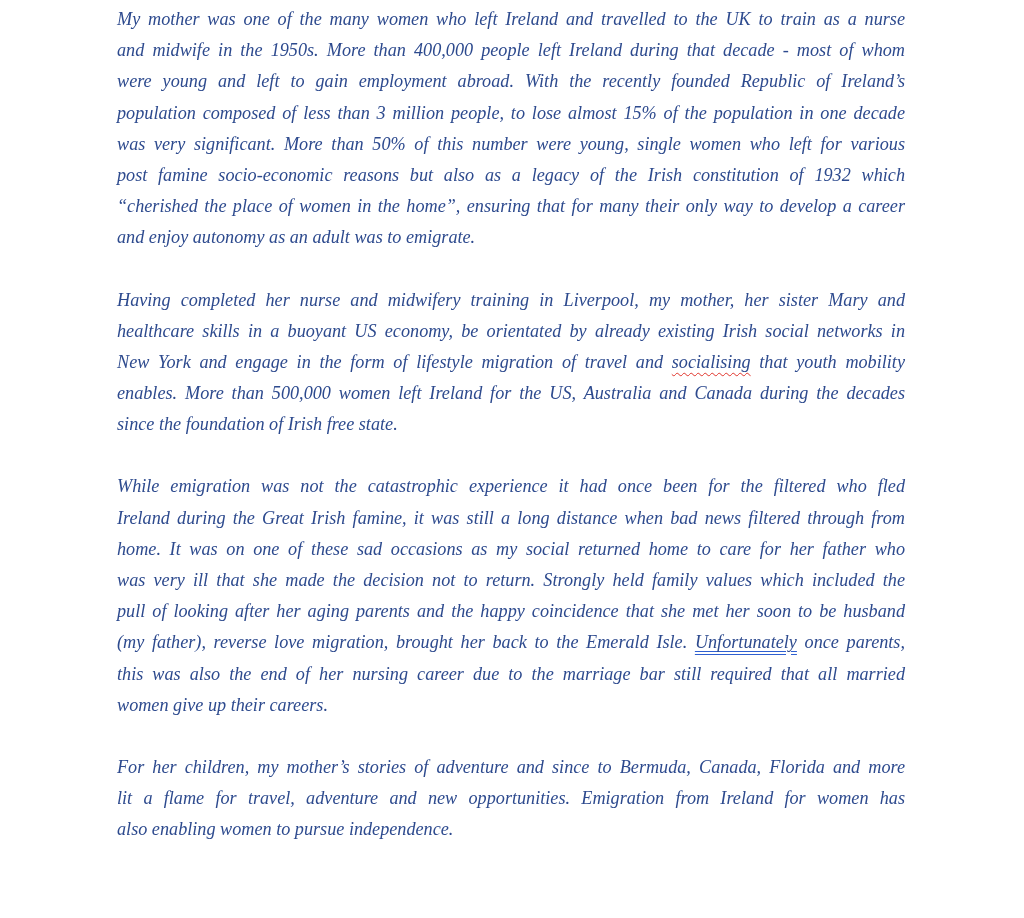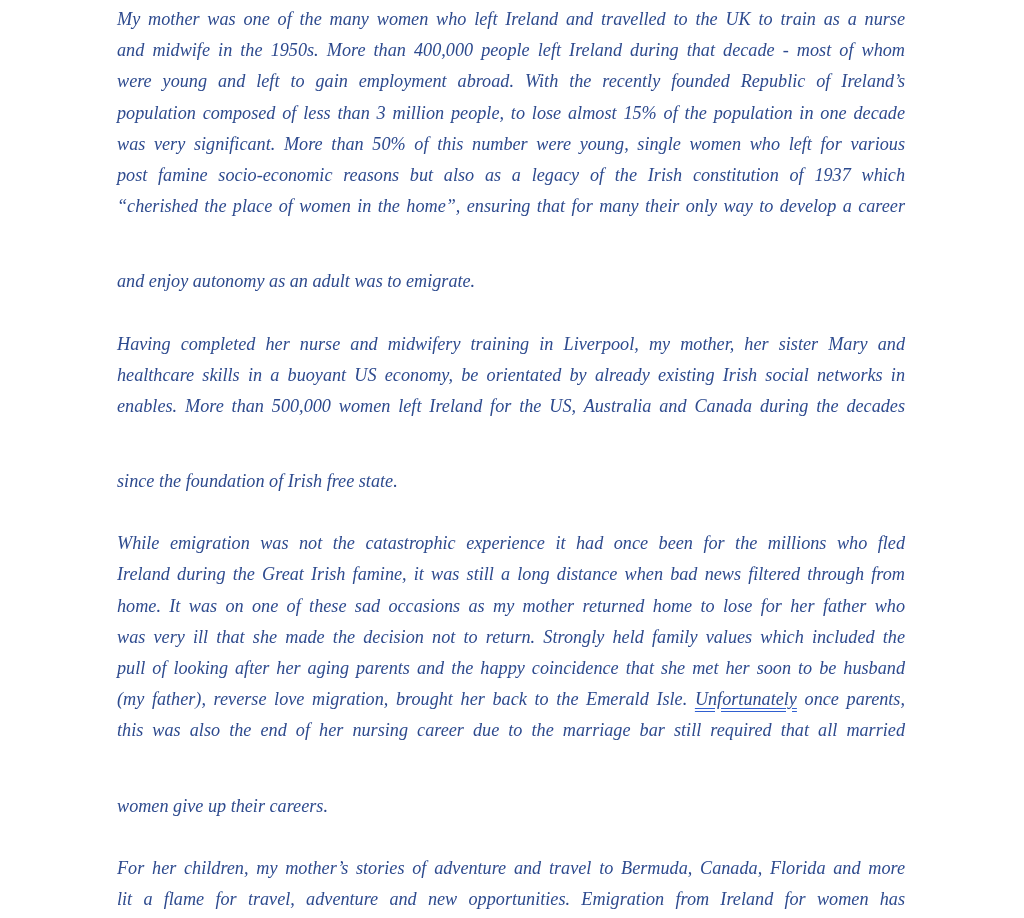--- a/index.html
+++ b/index.html
@@ -7,52 +7,53 @@
   .page {
     position: absolute; left: 117px; top: 4px; width: 788px;
     font-family: "Liberation Serif", "DejaVu Serif", serif;
     font-size: 18.2px; color: #2d4a8e; 
   }
   .para { margin: 0 0 31px 0; font-style: italic; }
   .line {
     display: block; height: 31.2px; line-height: 31.2px;
     text-align: justify; text-align-last: justify; white-space: nowrap;
   }
-  .line.last { text-align-last: left; margin-top: 44px; }
+  .line.last { text-align-last: left; }
   .spell { text-decoration: underline wavy #e0342b; text-decoration-thickness: 1px; text-underline-offset: 4px; }
   .grammar { text-decoration: underline double #2f5fd0; text-underline-offset: 3px; }
 </style>
 </head>
 <body>
 
 <div class="page" id="doc">
     <div class="para">
       <span class="line">My mother was one of the many women who left Ireland and travelled to the UK to train as a nurse</span>
       <span class="line">and midwife in the 1950s. More than 400,000 people left Ireland during that decade - most of whom</span>
       <span class="line">were young and left to gain employment abroad. With the recently founded Republic of Ireland’s</span>
       <span class="line">population composed of less than 3 million people, to lose almost 15% of the population in one decade</span>
       <span class="line">was very significant. More than 50% of this number were young, single women who left for various</span>
-      <span class="line">post famine socio-economic reasons but also as a legacy of the Irish constitution of 1937 which</span>
+      <span class="line">post famine socio-economic reasons but also as a legacy of the Irish constitution of 1932 which</span>
       <span class="line">“cherished the place of women in the home”, ensuring that for many their only way to develop a career</span>
       <span class="line last">and enjoy autonomy as an adult was to emigrate.</span>
     </div>
     <div class="para">
       <span class="line">Having completed her nurse and midwifery training in Liverpool, my mother, her sister Mary and</span>
       <span class="line">healthcare skills in a buoyant US economy, be orientated by already existing Irish social networks in</span>
+      <span class="line"><span>New York and engage in the form of lifestyle migration of travel and </span><span class="spell">socialising</span><span> that youth mobility</span></span>
       <span class="line">enables. More than 500,000 women left Ireland for the US, Australia and Canada during the decades</span>
       <span class="line last">since the foundation of Irish free state.</span>
     </div>
     <div class="para">
-      <span class="line">While emigration was not the catastrophic experience it had once been for the millions who fled</span>
+      <span class="line">While emigration was not the catastrophic experience it had once been for the filtered who fled</span>
       <span class="line">Ireland during the Great Irish famine, it was still a long distance when bad news filtered through from</span>
-      <span class="line">home. It was on one of these sad occasions as my mother returned home to lose for her father who</span>
+      <span class="line">home. It was on one of these sad occasions as my social returned home to care for her father who</span>
       <span class="line">was very ill that she made the decision not to return. Strongly held family values which included the</span>
       <span class="line">pull of looking after her aging parents and the happy coincidence that she met her soon to be husband</span>
       <span class="line"><span>(my father), reverse love migration, brought her back to the Emerald Isle. </span><span class="grammar">Unfortunately</span><span> once parents,</span></span>
       <span class="line">this was also the end of her nursing career due to the marriage bar still required that all married</span>
       <span class="line last">women give up their careers.</span>
     </div>
     <div class="para">
-      <span class="line">For her children, my mother’s stories of adventure and travel to Bermuda, Canada, Florida and more</span>
+      <span class="line">For her children, my mother’s stories of adventure and since to Bermuda, Canada, Florida and more</span>
       <span class="line">lit a flame for travel, adventure and new opportunities. Emigration from Ireland for women has</span>
       <span class="line last">also enabling women to pursue independence.</span>
     </div>
   </div>
 
 </body></html>

